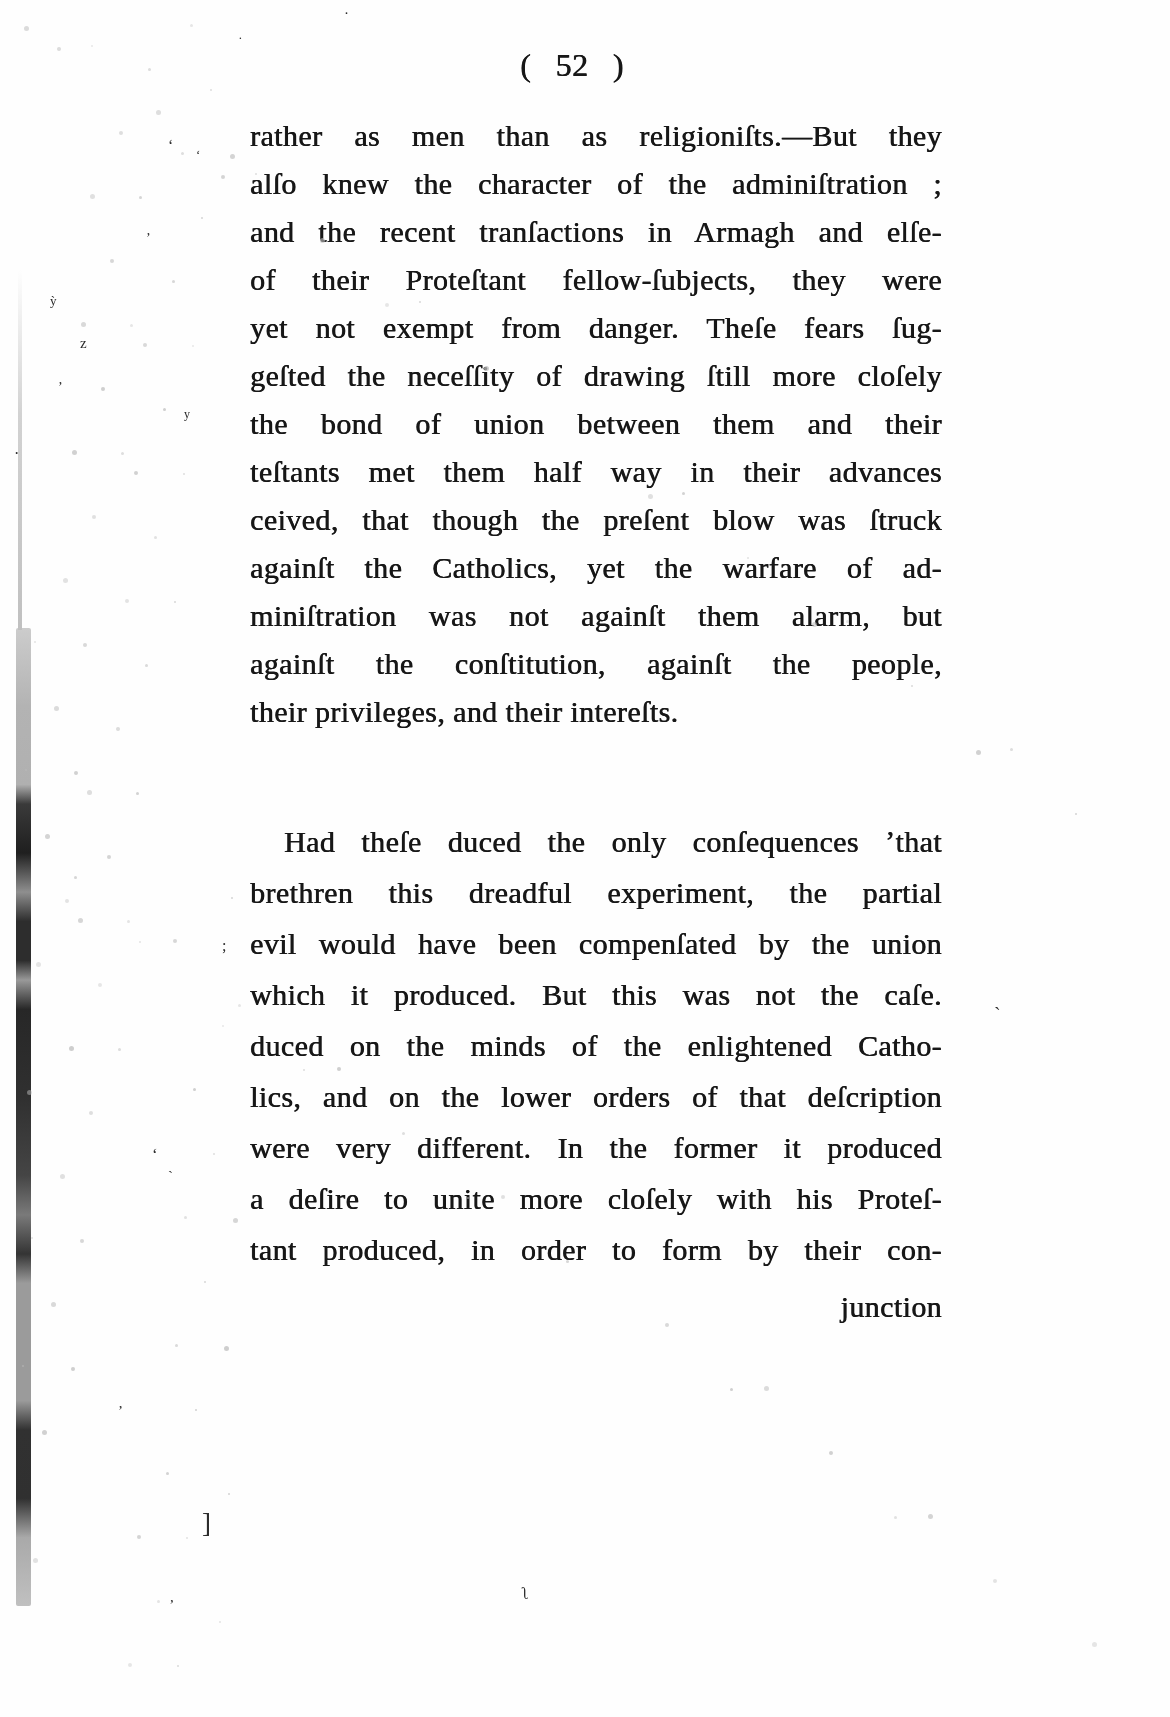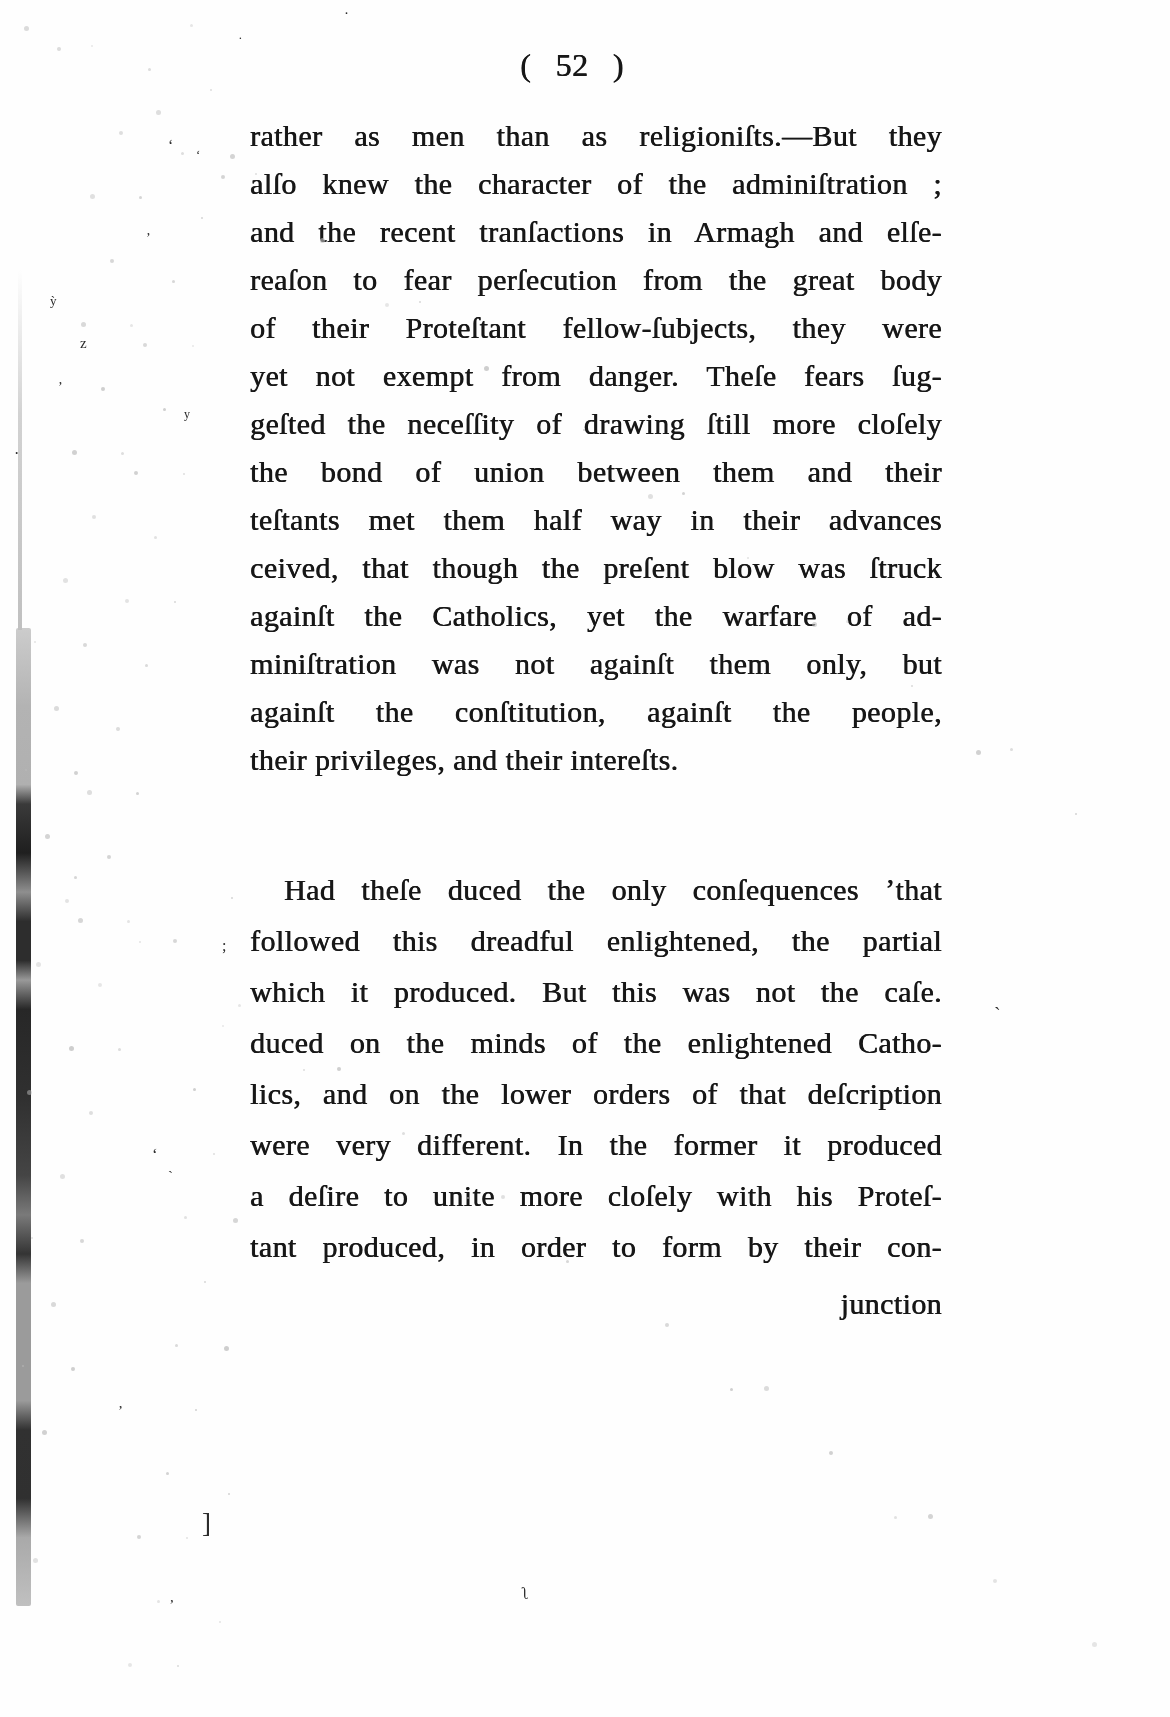--- a/index.html
+++ b/index.html
@@ -107,35 +107,35 @@
 
 <div id="page">
 
   <div id="page-number" class="ink">(  52  )</div>
 
   <div id="text-block" class="ink">
       <div class="paragraph p0">
         <div class="line">rather as men than as religioniſts.—But they</div>
         <div class="line">alſo knew the character of the adminiſtration ;</div>
         <div class="line">and the recent tranſactions in Armagh and elſe-</div>
-        <div class="line">reaſon to fear perſecution from the great body</div>
         <div class="line">of their Proteſtant fellow-ſubjects, they were</div>
         <div class="line">yet not exempt from danger.  Theſe fears ſug-</div>
         <div class="line">geſted the neceſſity of drawing ſtill more cloſely</div>
         <div class="line">the bond of union between them and their</div>
         <div class="line">teſtants met them half way in their advances</div>
         <div class="line">ceived, that though the preſent blow was ſtruck</div>
         <div class="line">againſt the Catholics, yet the warfare of ad-</div>
-        <div class="line">miniſtration was not againſt them only, but</div>
+        <div class="line">miniſtration was not againſt them alarm, but</div>
         <div class="line">againſt the conſtitution, againſt the people,</div>
         <div class="line last-left">their privileges, and their intereſts.</div>
       </div>
       <div class="paragraph p1">
         <div class="line indent">Had theſe duced the only conſequences ʼthat</div>
-        <div class="line">followed this dreadful enlightened, the partial</div>
+        <div class="line">brethren this dreadful experiment, the partial</div>
+        <div class="line">evil would have been compenſated by the union</div>
         <div class="line">which it produced.  But this was not the caſe.</div>
         <div class="line">duced on the minds of the enlightened Catho-</div>
         <div class="line">lics, and on the lower orders of that deſcription</div>
         <div class="line">were very different.  In the former it produced</div>
         <div class="line">a deſire to unite more cloſely with his Proteſ-</div>
         <div class="line">tant produced, in order to form by their con-</div>
       </div>
       <div id="catchword">junction</div>
     </div>
 

